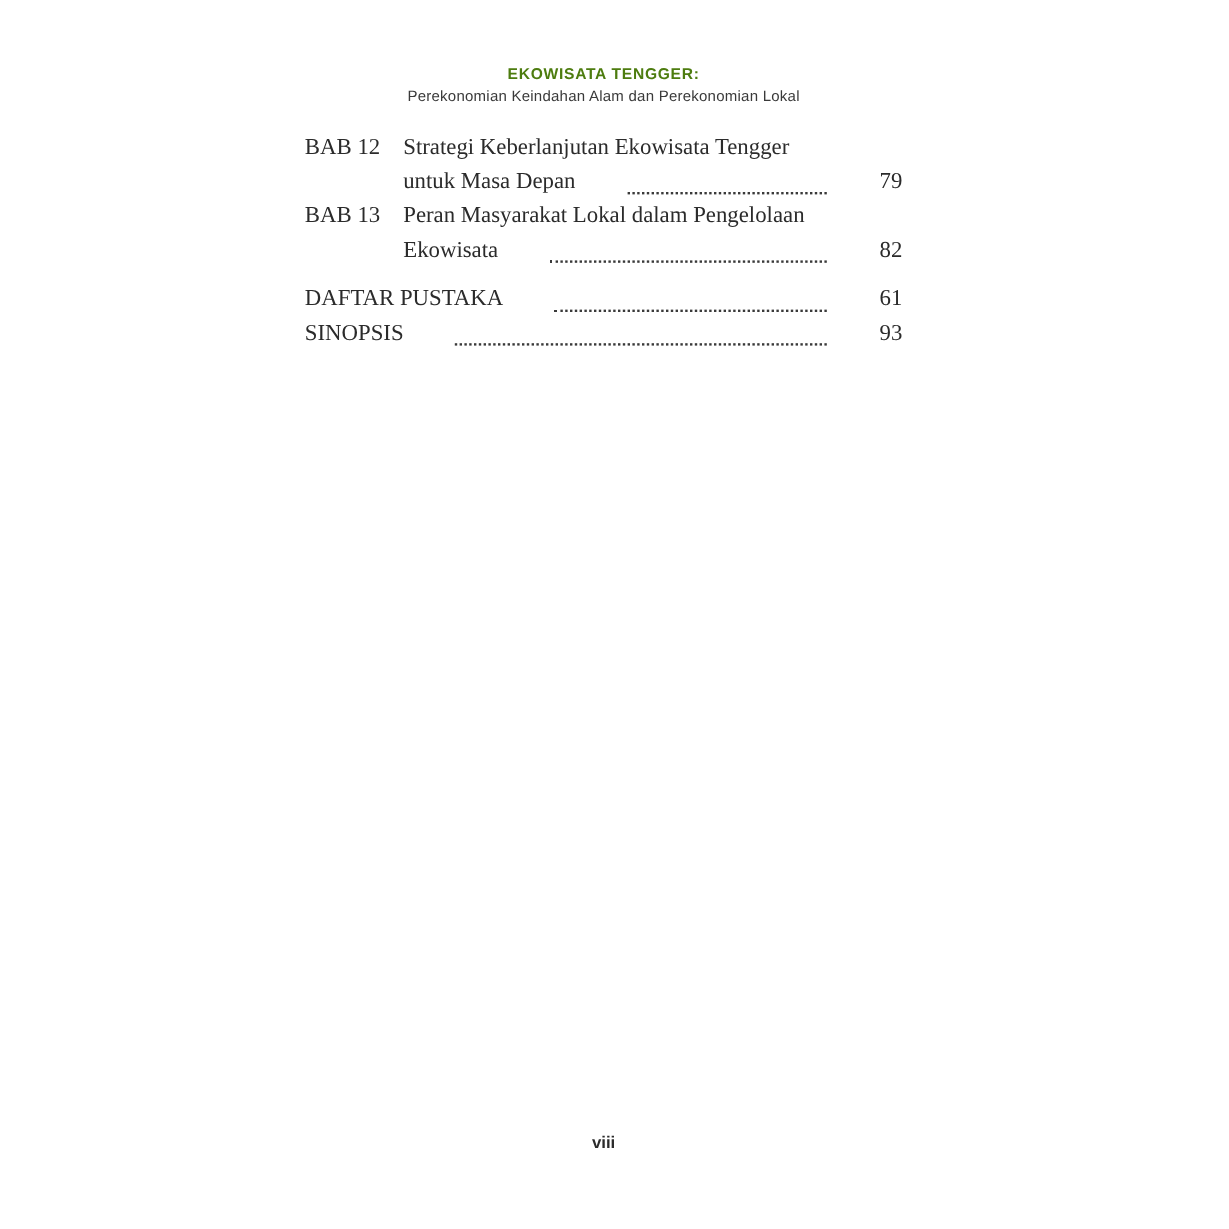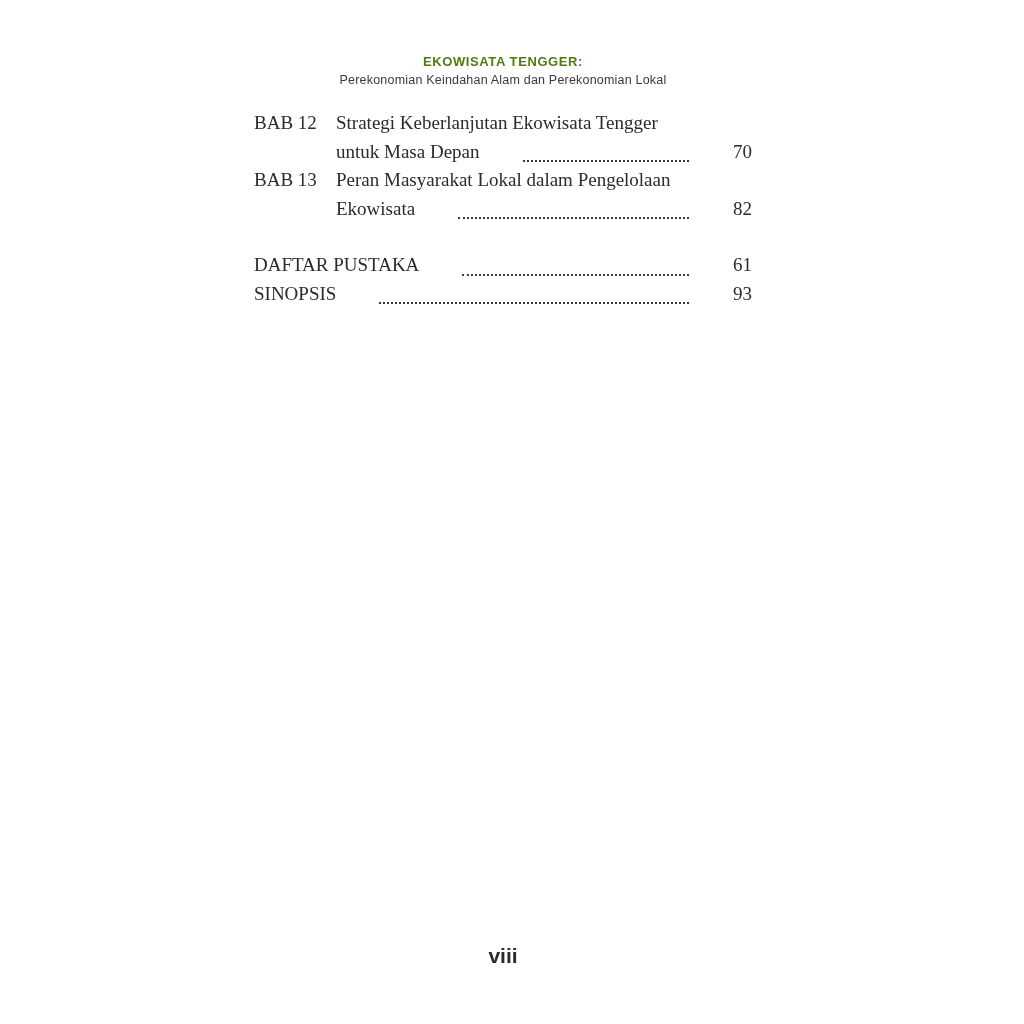--- a/index.html
+++ b/index.html
@@ -73,33 +73,33 @@
     border-bottom: 2px dotted #3a3a3a;
     margin: 0 4px 0 3px;
     transform: translateY(-4px);
     align-self: flex-end;
     height: 0;
   }
   .page-num {
     flex: 0 0 auto;
   }
   .sections {
-    margin-top: 28px;
+    margin-top: 12px;
     font-family: Liberation Serif, serif;
   }
   
   .folio {
     position: absolute;
     left: 254px;
     width: 498px;
     top: 944px;
     text-align: center;
     font-family: "Liberation Sans", sans-serif;
     font-weight: 700;
-    font-size: 21px;
+    font-size: 14px;
     color: #2b2b2b;
   }
 </style>
 </head>
 <body>
 
 <div class="page">
 
   <div class="content">
 
@@ -110,21 +110,21 @@
 
     <div class="toc">
 
       <div class="chapter-entry">
         <div class="chapter-label">BAB 12</div>
         <div class="chapter-body">
           <div>Strategi Keberlanjutan Ekowisata Tengger</div>
           <div class="leader-row">
             <span>untuk Masa Depan</span>
             <span class="leader"></span>
-            <span class="page-num">70</span>
+            <span class="page-num">79</span>
           </div>
         </div>
       </div>
 
       <div class="chapter-entry">
         <div class="chapter-label">BAB 13</div>
         <div class="chapter-body">
           <div>Peran Masyarakat Lokal dalam Pengelolaan</div>
           <div class="leader-row">
             <span>Ekowisata</span>

